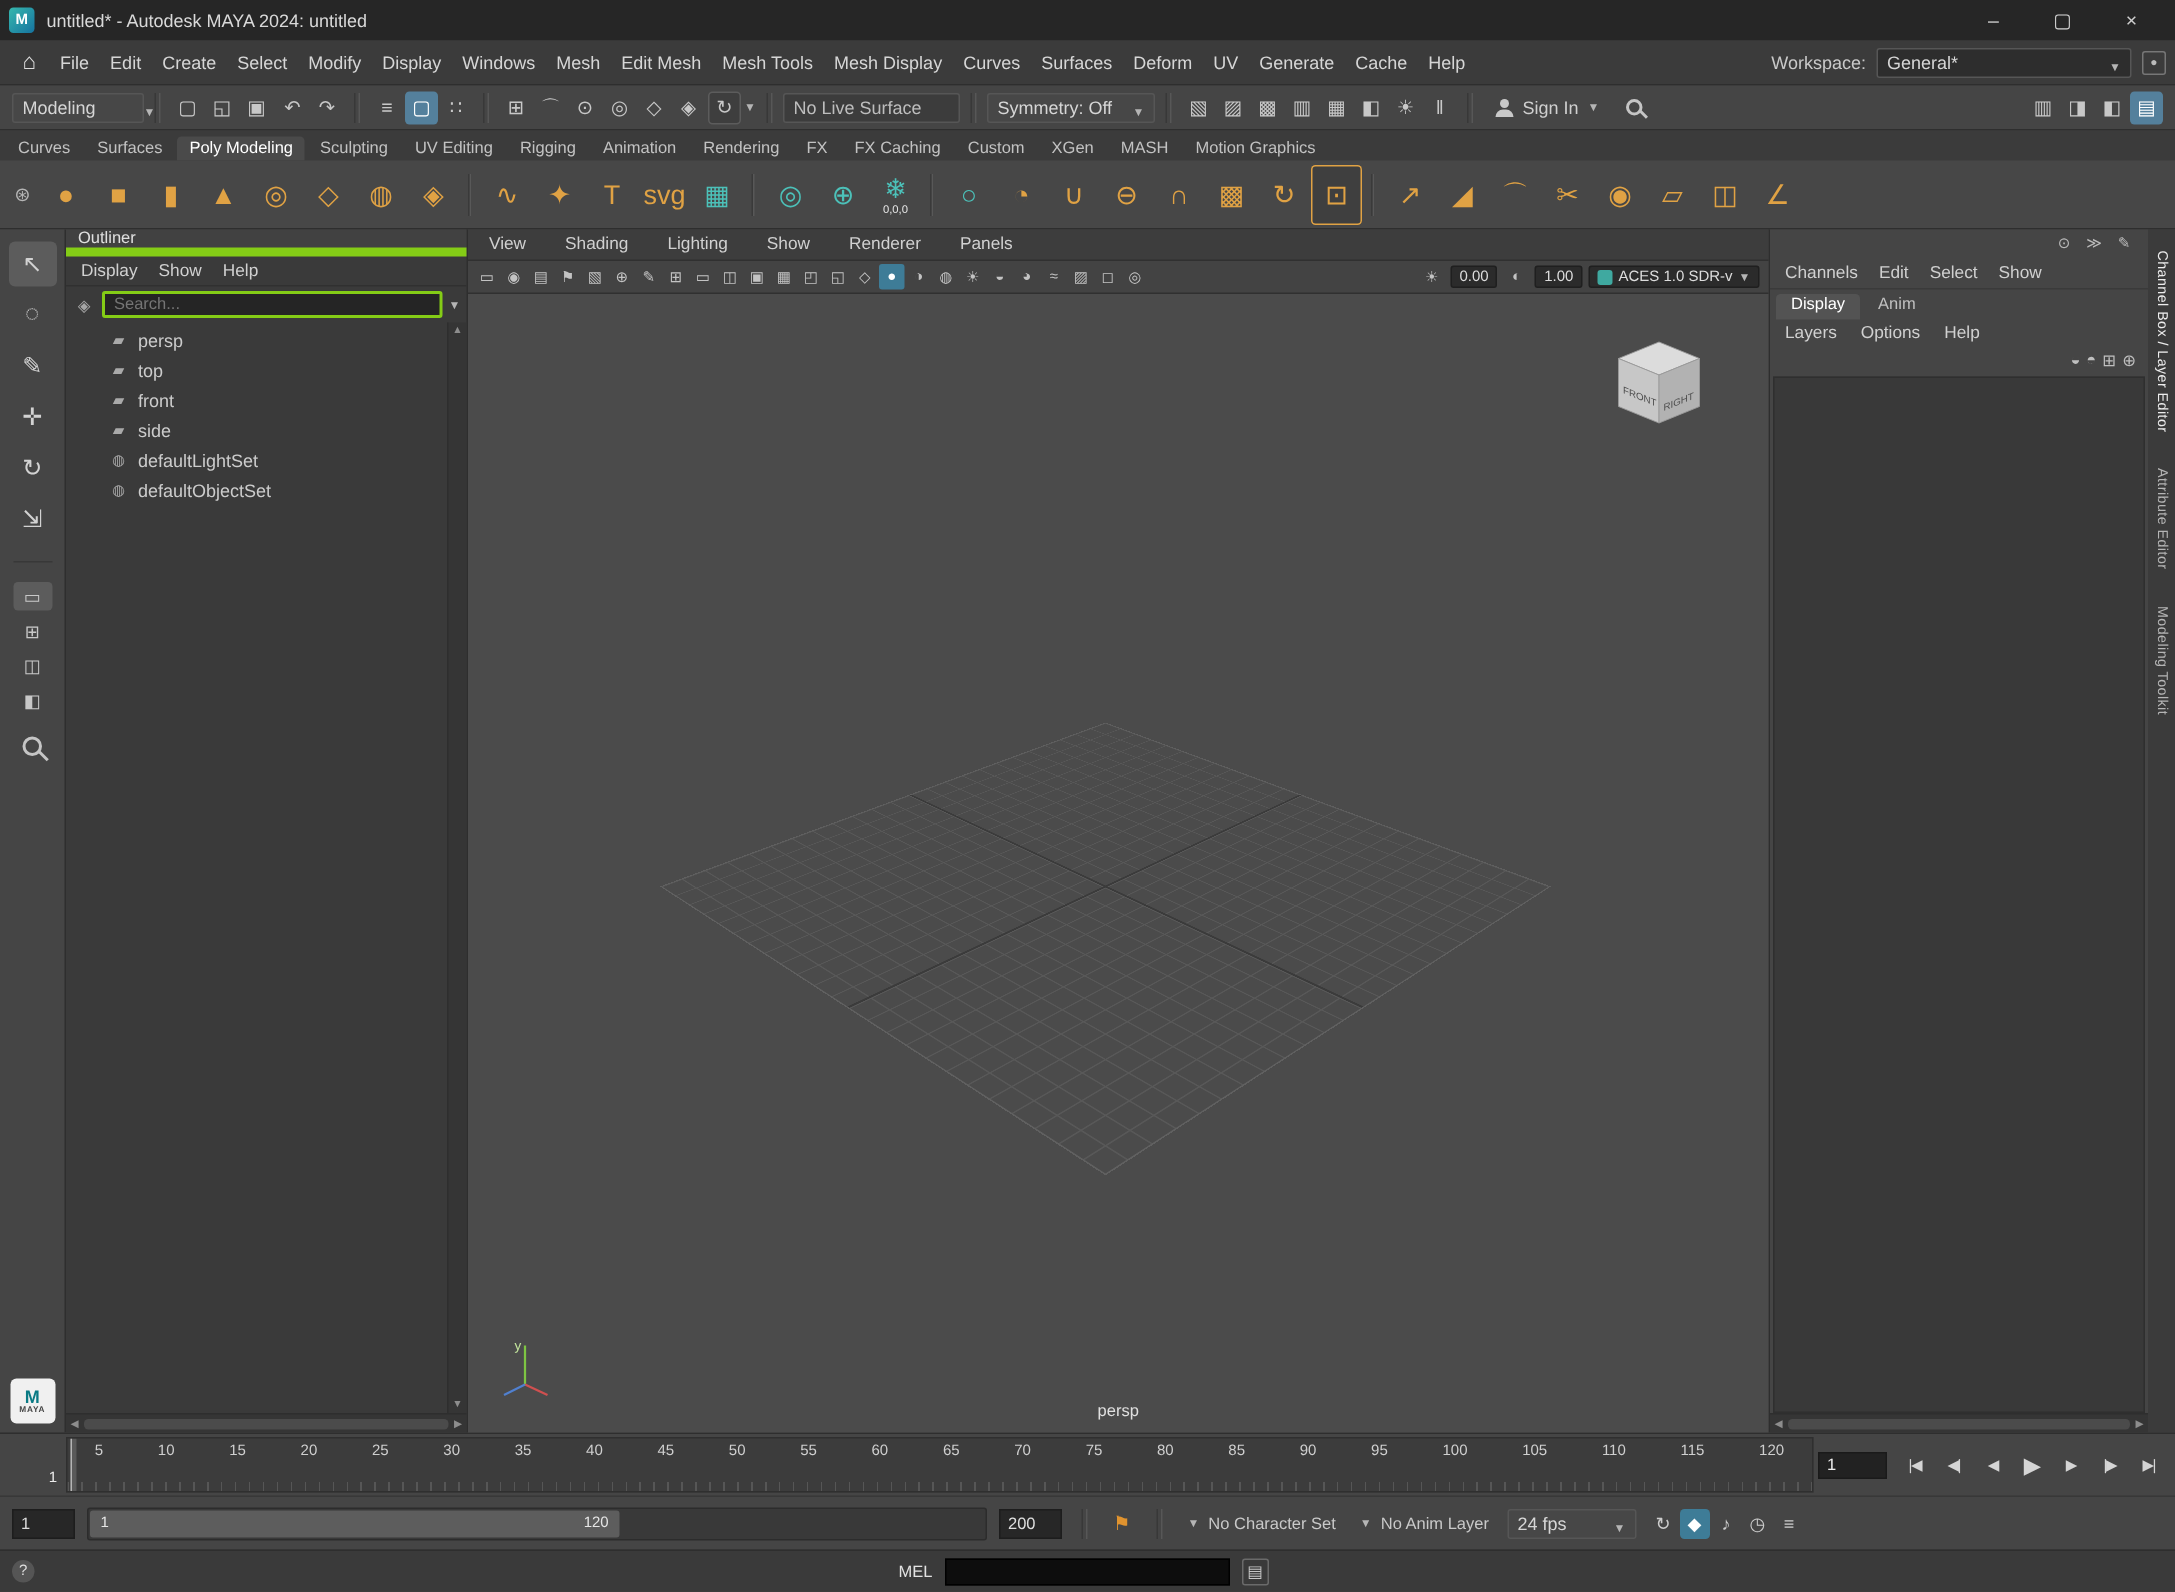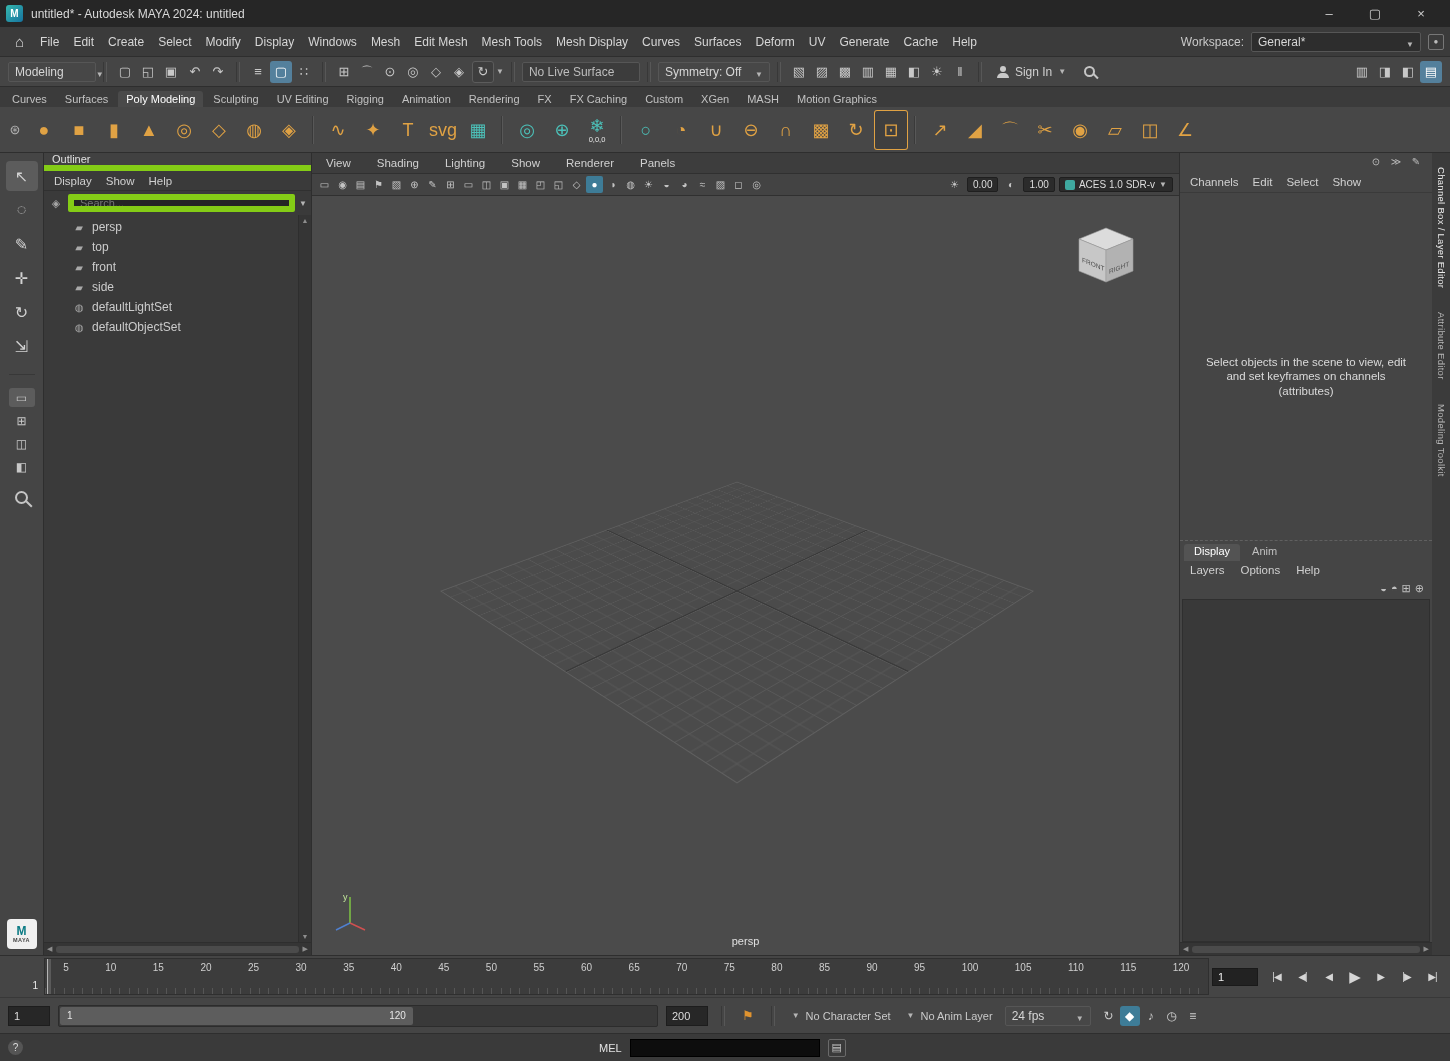--- a/index.html
+++ b/index.html
@@ -74,21 +74,21 @@
   .avatar .m{font-size:12px;line-height:11px;font-weight:bold;color:#0a7a84;}
   .avatar .t{font-size:5.5px;letter-spacing:.5px;color:#444;font-weight:bold;}
 
   
   .outliner{width:268px;background:#3a3a3a;border-right:1px solid #2e2e2e;display:flex;flex-direction:column;flex:0 0 auto;}
   .panel-title-row{height:18px;background:#414141;display:flex;align-items:center;padding:0 8px;font-size:11px;color:#e0e0e0;border-bottom:6px solid #84cc16;}
   .outliner-menus{height:20px;display:flex;gap:2px;padding:0 4px;align-items:center;border-bottom:1px solid #303030;}
   .panel-menu-item{font-size:11.5px;color:#d0d0d0;padding:0 6px;white-space:nowrap;}
   .search-row{height:24px;display:flex;align-items:center;padding:2px 4px;gap:4px;}
   .filter-ic{font-size:11px;color:#a5a5a5;width:16px;text-align:center;}
-  .search-input{flex:1;background:#252525;border:6px solid #84cc16;color:#ccc;font-size:11px;height:18px;padding:0 6px;border-radius:2px;outline:none;}
+  .search-input{flex:1;background:#252525;border:2px solid #84cc16;color:#ccc;font-size:11px;height:18px;padding:0 6px;border-radius:2px;outline:none;}
   .outliner-body{flex:1;display:flex;min-height:0;}
   .tree{flex:1;padding-top:2px;}
   .tree-row{height:20px;display:flex;align-items:center;gap:6px;padding-left:28px;font-size:12px;color:#cccccc;}
   .tree-icon{font-size:10px;color:#a9a9a9;width:14px;text-align:center;}
   .vscroll{width:13px;background:#353535;border-left:1px solid #2e2e2e;display:flex;flex-direction:column;justify-content:space-between;align-items:center;font-size:7px;color:#8d8d8d;padding:2px 0;}
   .hscroll{height:13px;background:#353535;border-top:1px solid #2e2e2e;display:flex;justify-content:space-between;align-items:center;font-size:7px;color:#8d8d8d;padding:0 3px;flex:0 0 auto;}
   .hscroll .thumb{flex:1;height:7px;background:#4b4b4b;margin:0 4px;border-radius:3px;}
 
   
   .viewport{flex:1;display:flex;flex-direction:column;min-width:0;border-right:1px solid #2e2e2e;}
@@ -640,23 +640,20 @@
           <span class="cb-hicon" data-name="channel-speed-icon">≫</span>
           <span class="cb-hicon" data-name="channel-edit-icon">✎</span>
         </div>
       <div class="cb-menus">
 
       <span class="panel-menu-item" data-name="channel-box-menu-item">Channels</span>
           <span class="panel-menu-item" data-name="channel-box-menu-item">Edit</span>
           <span class="panel-menu-item" data-name="channel-box-menu-item">Select</span>
           <span class="panel-menu-item" data-name="channel-box-menu-item">Show</span>
         </div>
-      <div class="cb-message-zone">
-        <div class="cb-message" data-name="channel-box-empty-message">Select objects in the scene to view, edit and set keyframes on channels (attributes)</div>
-      </div>
       <div class="cb-tabs">
 
       <span class="cb-tab" data-name="layer-editor-tab" data-active="">Display</span>
           <span class="cb-tab" data-name="layer-editor-tab">Anim</span>
         </div>
       <div class="cb-layer-menus">
 
       <span class="panel-menu-item" data-name="layer-editor-menu-item">Layers</span>
           <span class="panel-menu-item" data-name="layer-editor-menu-item">Options</span>
           <span class="panel-menu-item" data-name="layer-editor-menu-item">Help</span>

